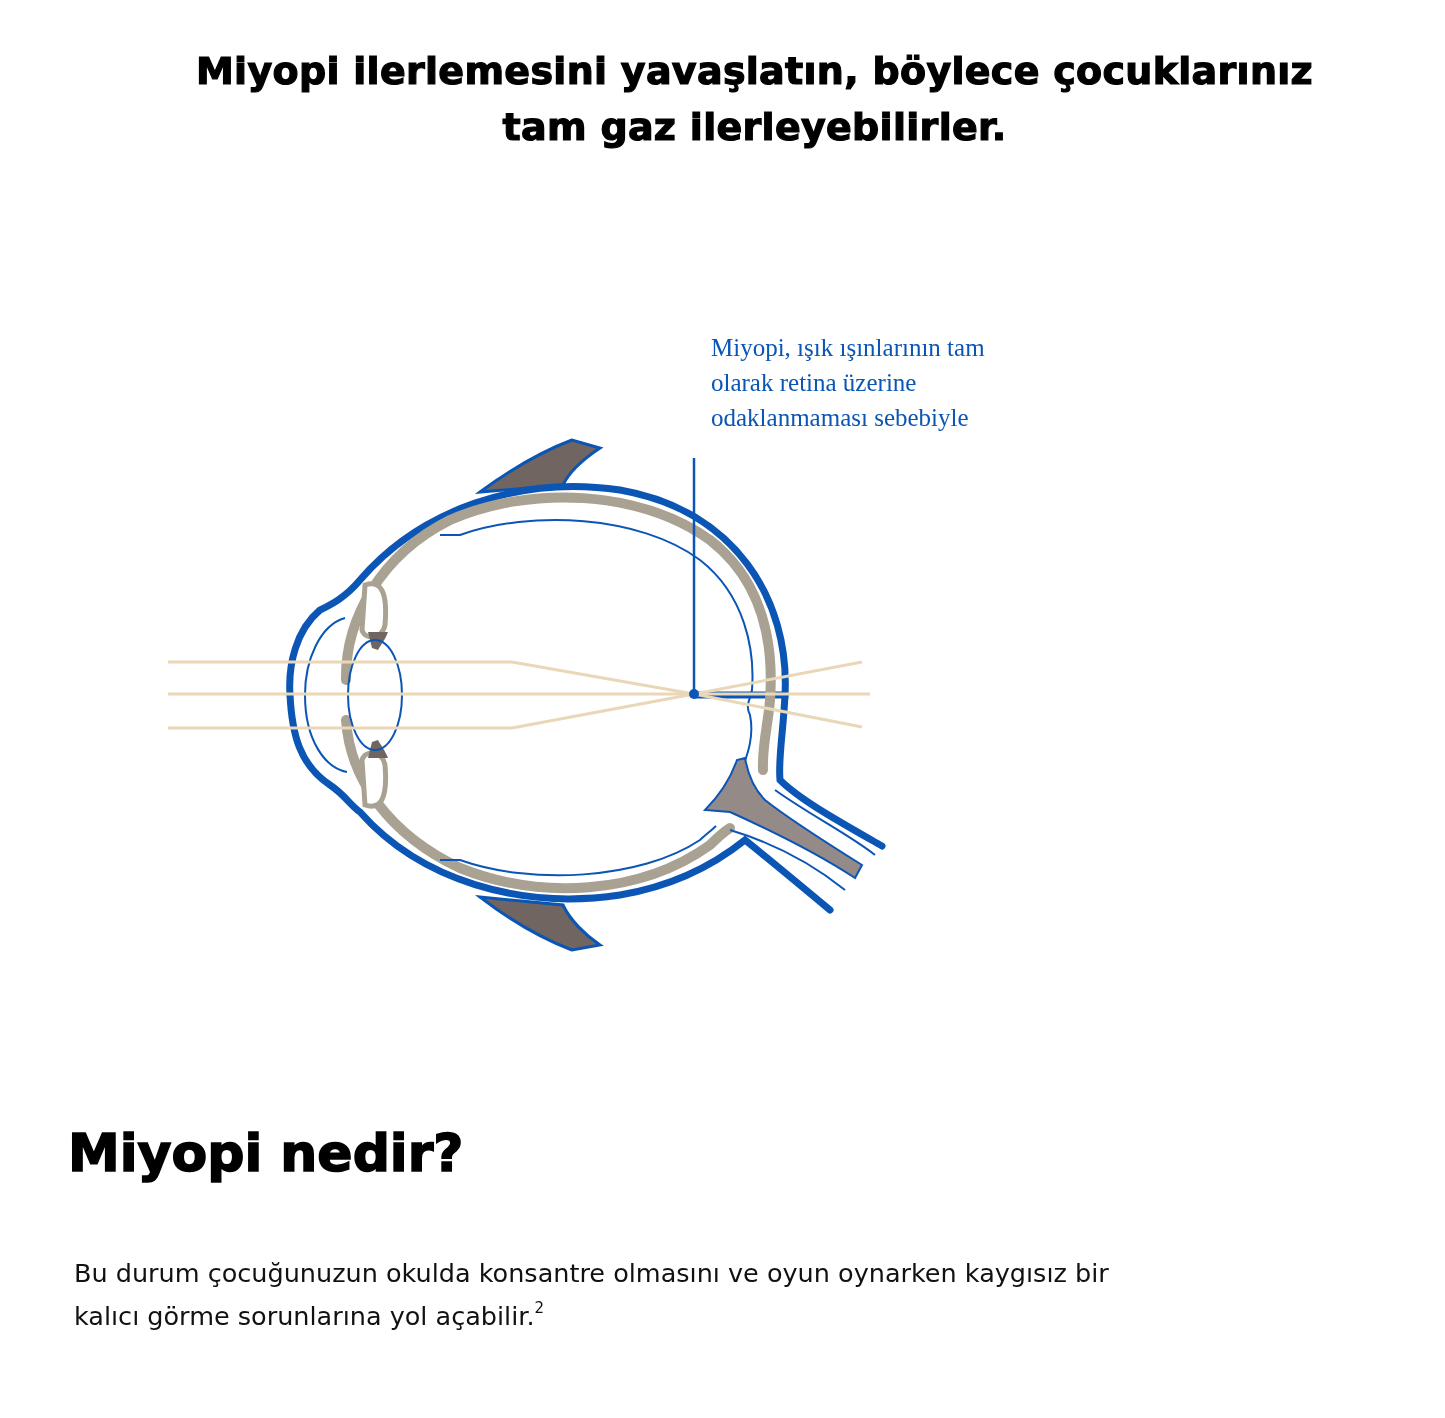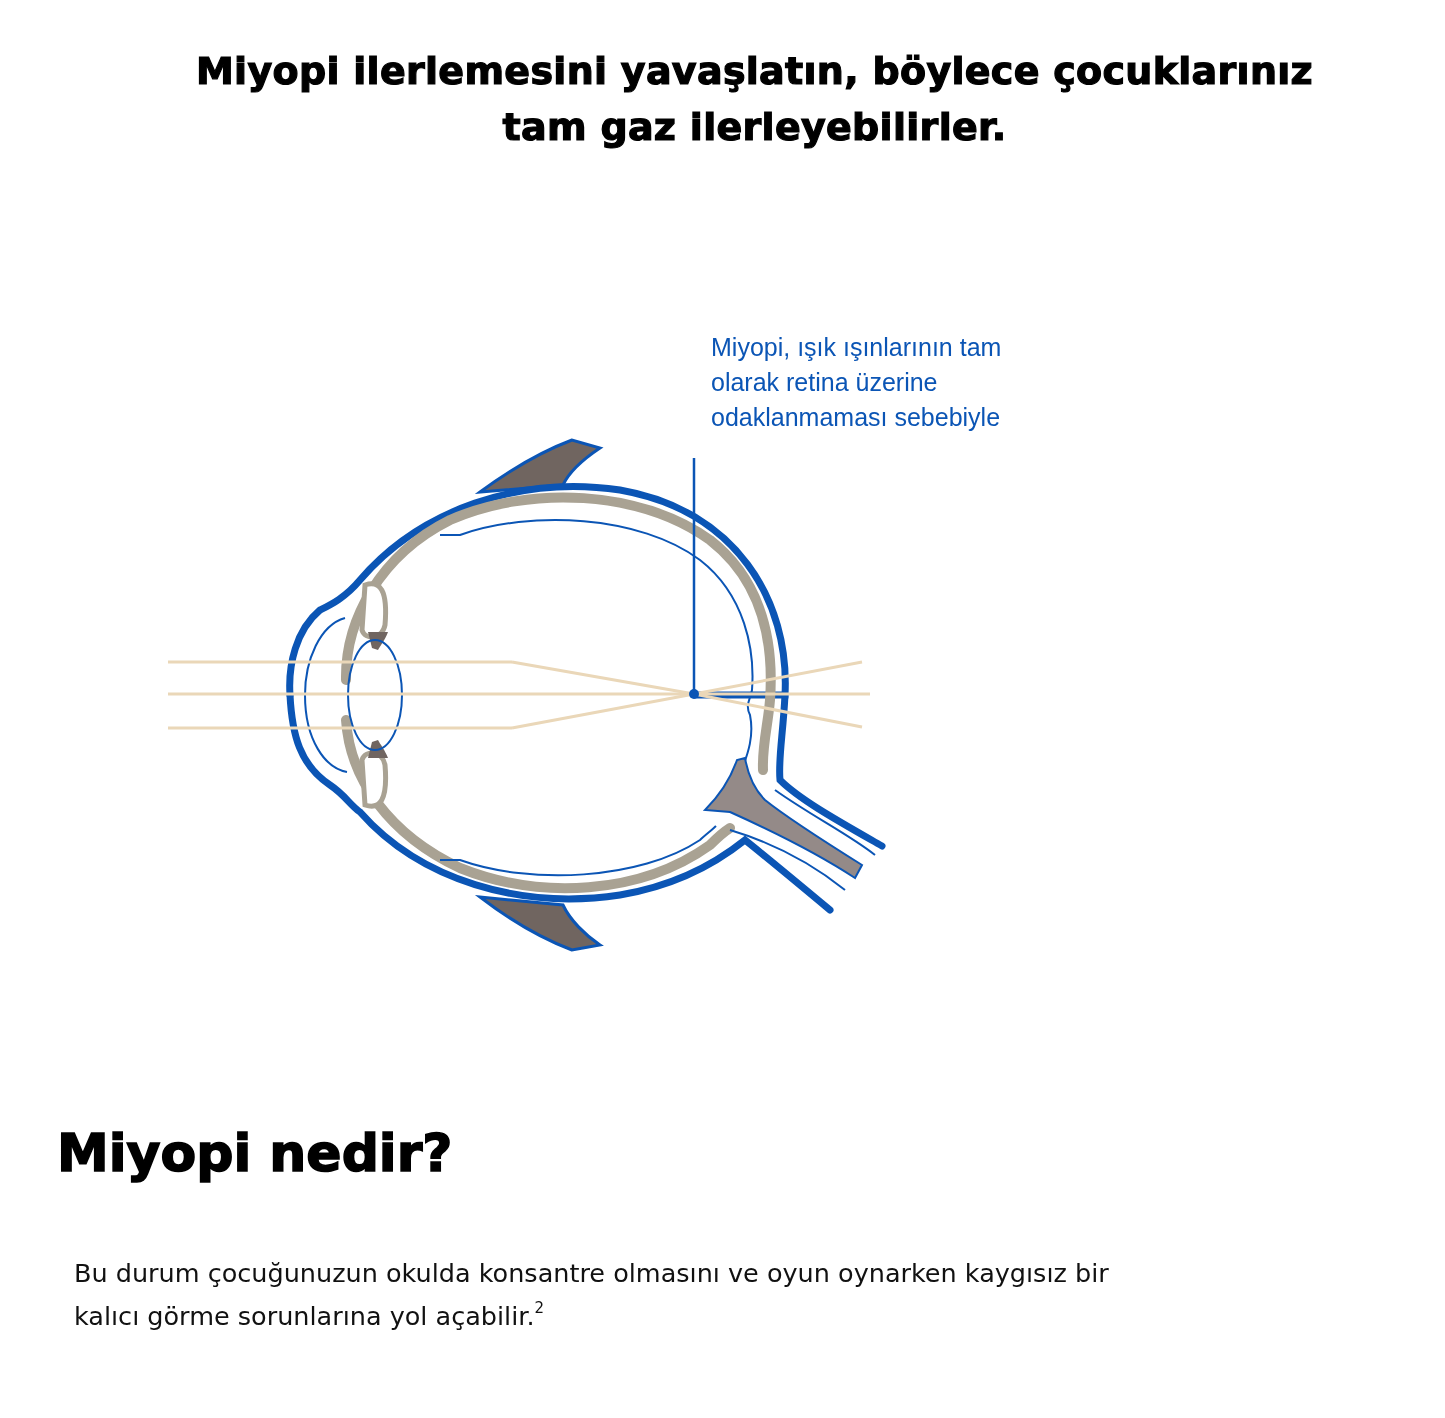--- a/index.html
+++ b/index.html
@@ -5,24 +5,24 @@
   html, body { margin: 0; padding: 0; background: #ffffff; }
   body { width: 1445px; height: 1418px; position: relative; overflow: hidden;
          font-family: "Liberation Sans", sans-serif; color: #000; }
   .hero-title { position: absolute; left: 0; top: 18px; width: 1445px; text-align: center;
                 font-family: "DejaVu Sans", sans-serif; font-weight: 900; font-size: 38px;
                 line-height: 56px; letter-spacing: 0.3px; margin-left: 32px; -webkit-text-stroke: 1.2px #000; }
   .hero-title span { display: block; }
   .figure { position: absolute; left: 0; top: 320px; width: 1445px; height: 650px; }
   .figure svg { position: absolute; left: 0; top: 0; }
   .callout { position: absolute; left: 711px; top: 330px; width: 420px;
-             font-family: Liberation Sans, sans-serif; font-size: 25px; line-height: 35px;
+             font-family: Liberation Serif, serif; font-size: 25px; line-height: 35px;
              color: #0b55b5; }
   .callout span { display: block; white-space: nowrap; }
-  .section-title { position: absolute; left: 57px; top: 1118px; margin: 0;
+  .section-title { position: absolute; left: 68px; top: 1118px; margin: 0;
                    font-family: "DejaVu Sans", sans-serif; font-weight: 900; font-size: 52px;
                    line-height: 70px; -webkit-text-stroke: 1.6px #000; }
   .body-text { position: absolute; left: 74px; top: 1252px; width: 1310px; margin: 0;
                font-family: "DejaVu Sans", sans-serif; font-size: 25.5px; line-height: 43px;
                color: #111; }
   .body-text span.line { display: block; white-space: nowrap; }
   sup { font-size: 15px; vertical-align: 12px; line-height: 0; }
 </style>
 </head>
 <body>

